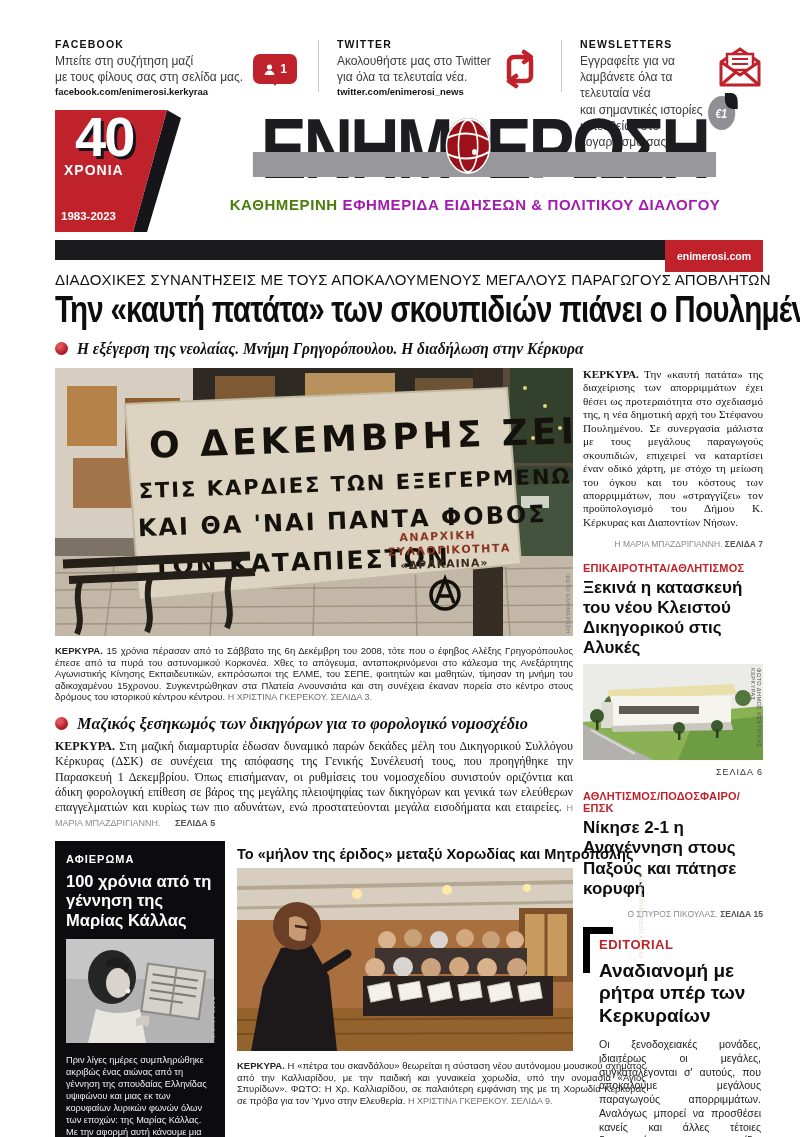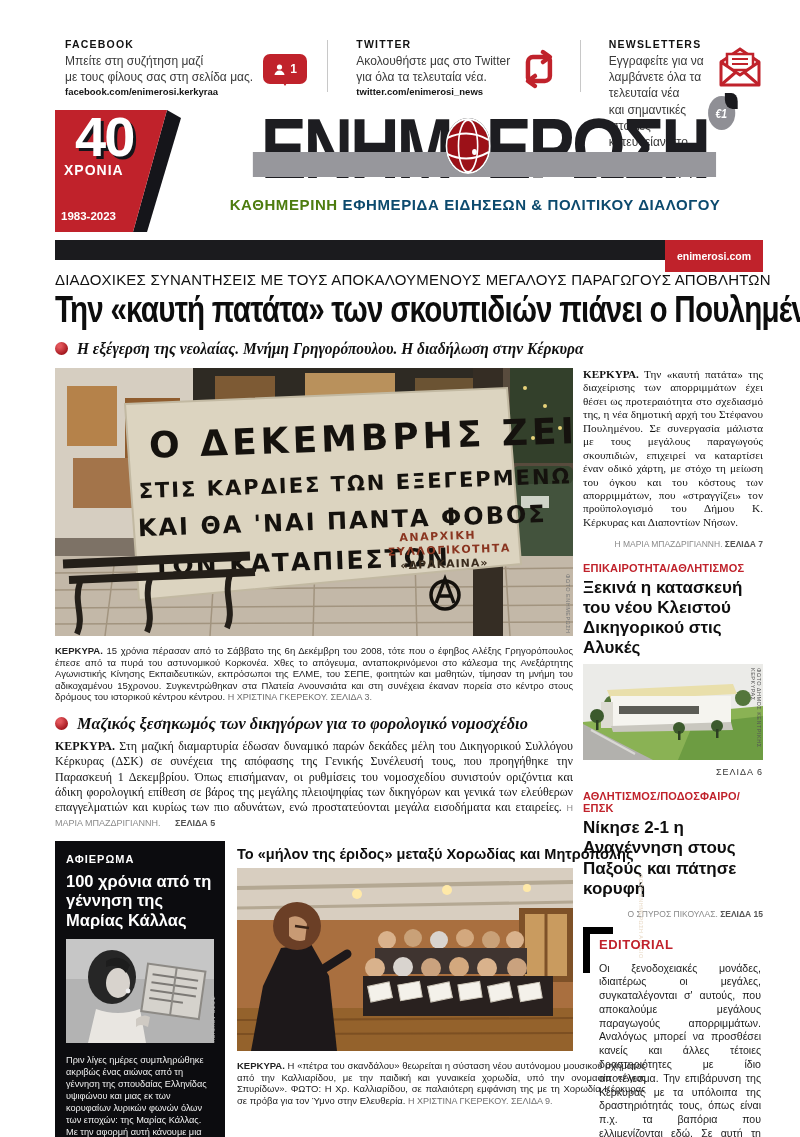--- a/index.html
+++ b/index.html
@@ -3,21 +3,21 @@
 <meta charset="utf-8">
 <style>
   * { margin:0; padding:0; box-sizing:border-box; }
   body { background:#e8e8e8; font-family:"Liberation Sans", sans-serif; }
   .page { width:800px; height:1137px; background:#fff; position:relative; overflow:hidden;
           margin:0 auto; color:#1a1a1a; }
   .content { width:708px; margin-left:55px; }
 
   
   .social-bar { display:flex; align-items:flex-start; margin-top:38px; height:62px; }
-  .sb-item { display:flex; align-items:flex-start; gap:10px;margin-left:10px; }
+  .sb-item { display:flex; align-items:flex-start; gap:10px; }
   .sb-title { font-size:10.5px; font-weight:700; letter-spacing:1.2px; color:#111; margin-bottom:3px; }
   .sb-line { font-size:12px; color:#3a3a3a; line-height:1.35; }
   .sb-link { font-size:9.5px; font-weight:700; color:#141414; margin-top:1px; }
   .sb-div { border-left:1px solid #c8c8c8; height:52px; margin:2px 18px 0 18px; }
   .fb-badge { position:relative; margin-top:16px; width:44px; height:30px; background:#c0222b;
               border-radius:7px; display:flex; align-items:center; justify-content:center; gap:4px; color:#fff; }
   .fb-badge:after { content:""; position:absolute; left:16px; bottom:-8px; border:6px solid transparent;
                     border-top:9px solid #c0222b; }
   .fb-badge .num { font-size:12px; font-weight:700; }
 
@@ -36,21 +36,21 @@
   .logo-grayband { position:absolute; left:-10px; right:-10px; top:44px; height:25px; background:#97979c;
                    mix-blend-mode:lighten; pointer-events:none; }
   .logo-globe { position:relative; display:inline-block; vertical-align:top; margin:8px -8px 0 -8px; z-index:3; }
   .price-tag { position:absolute; right:-34px; top:-12px; width:34px; height:34px; background:#8f8f95;
                border-radius:50%; color:#fff; font-style:italic; font-weight:700; font-size:13px;
                display:flex; align-items:center; justify-content:center; z-index:4; }
   .price-tag:before { content:""; position:absolute; right:-3px; top:-3px; width:16px; height:16px;
                       background:#1a1a1e; border-radius:0 8px 0 60%; z-index:-1; }
   .tagline { margin-top:8px; font-size:15px; font-weight:700; letter-spacing:0.6px; white-space:nowrap; }
   .tagline .t-red { color:#4d7c0f; }
-  .tagline .t-blk { color:#0c4a6e; }
+  .tagline .t-blk { color:#a21caf; }
 
   
   .datebar { position:relative; height:20px; background:#1b1b1e; margin-top:4px; }
   .datebar .d-center { position:absolute; left:0; right:100px; top:0; bottom:0; display:flex;
                        align-items:center; justify-content:center; color:#fff; font-size:9.5px; font-weight:700; }
   .datebar .d-site { position:absolute; right:0; top:0; bottom:0; background:#c0222b; color:#fff;
                      display:flex; align-items:center; padding:16px 12px; font-size:10.5px; font-weight:700; }
 
   
   .kicker { margin-top:11px; font-size:15px; color:#111; letter-spacing:0.2px; white-space:nowrap; }
@@ -408,20 +408,21 @@
 
         <div class="rc-sec">
           <div class="sec-label">ΑΘΛΗΤΙΣΜΟΣ/ΠΟΔΟΣΦΑΙΡΟ/ΕΠΣΚ</div>
           <div class="rc-head">Νίκησε 2-1 η Αναγέννηση στους Παξούς και πάτησε κορυφή</div>
           <div class="rc-byline"><span>Ο ΣΠΥΡΟΣ ΠΙΚΟΥΛΑΣ. </span><b>ΣΕΛΙΔΑ 15</b></div>
         </div>
 
         <div class="editorial">
           <div class="corner-tl"></div>
           <div class="ed-label">EDITORIAL</div>
+          <div class="ed-head">Αναδιανομή με ρήτρα υπέρ των Κερκυραίων</div>
           <div class="ed-body">Οι ξενοδοχειακές μονάδες, ιδιαιτέρως οι μεγάλες, συγκαταλέγονται σ' αυτούς, που αποκαλούμε μεγάλους παραγωγούς απορριμμάτων. Αναλόγως μπορεί να προσθέσει κανείς και άλλες τέτοιες δραστηριότητες με ίδιο αποτέλεσμα. Την επιβάρυνση της Κέρκυρας με τα υπόλοιπα της δραστηριότητάς τους, όπως είναι π.χ. τα βαπόρια που ελλιμενίζονται εδώ. Σε αυτή τη φάση και για όσο θα στερείται το νησί εγκατάστασης διαχείρισης των στερεών αποβλήτων, μπορεί το μειονέκτημα να αναστραφεί σε προνόμιο.</div>
 
         </div>
       </div>
 
     </div>
   </div>
 </div>
 
 </body></html>

